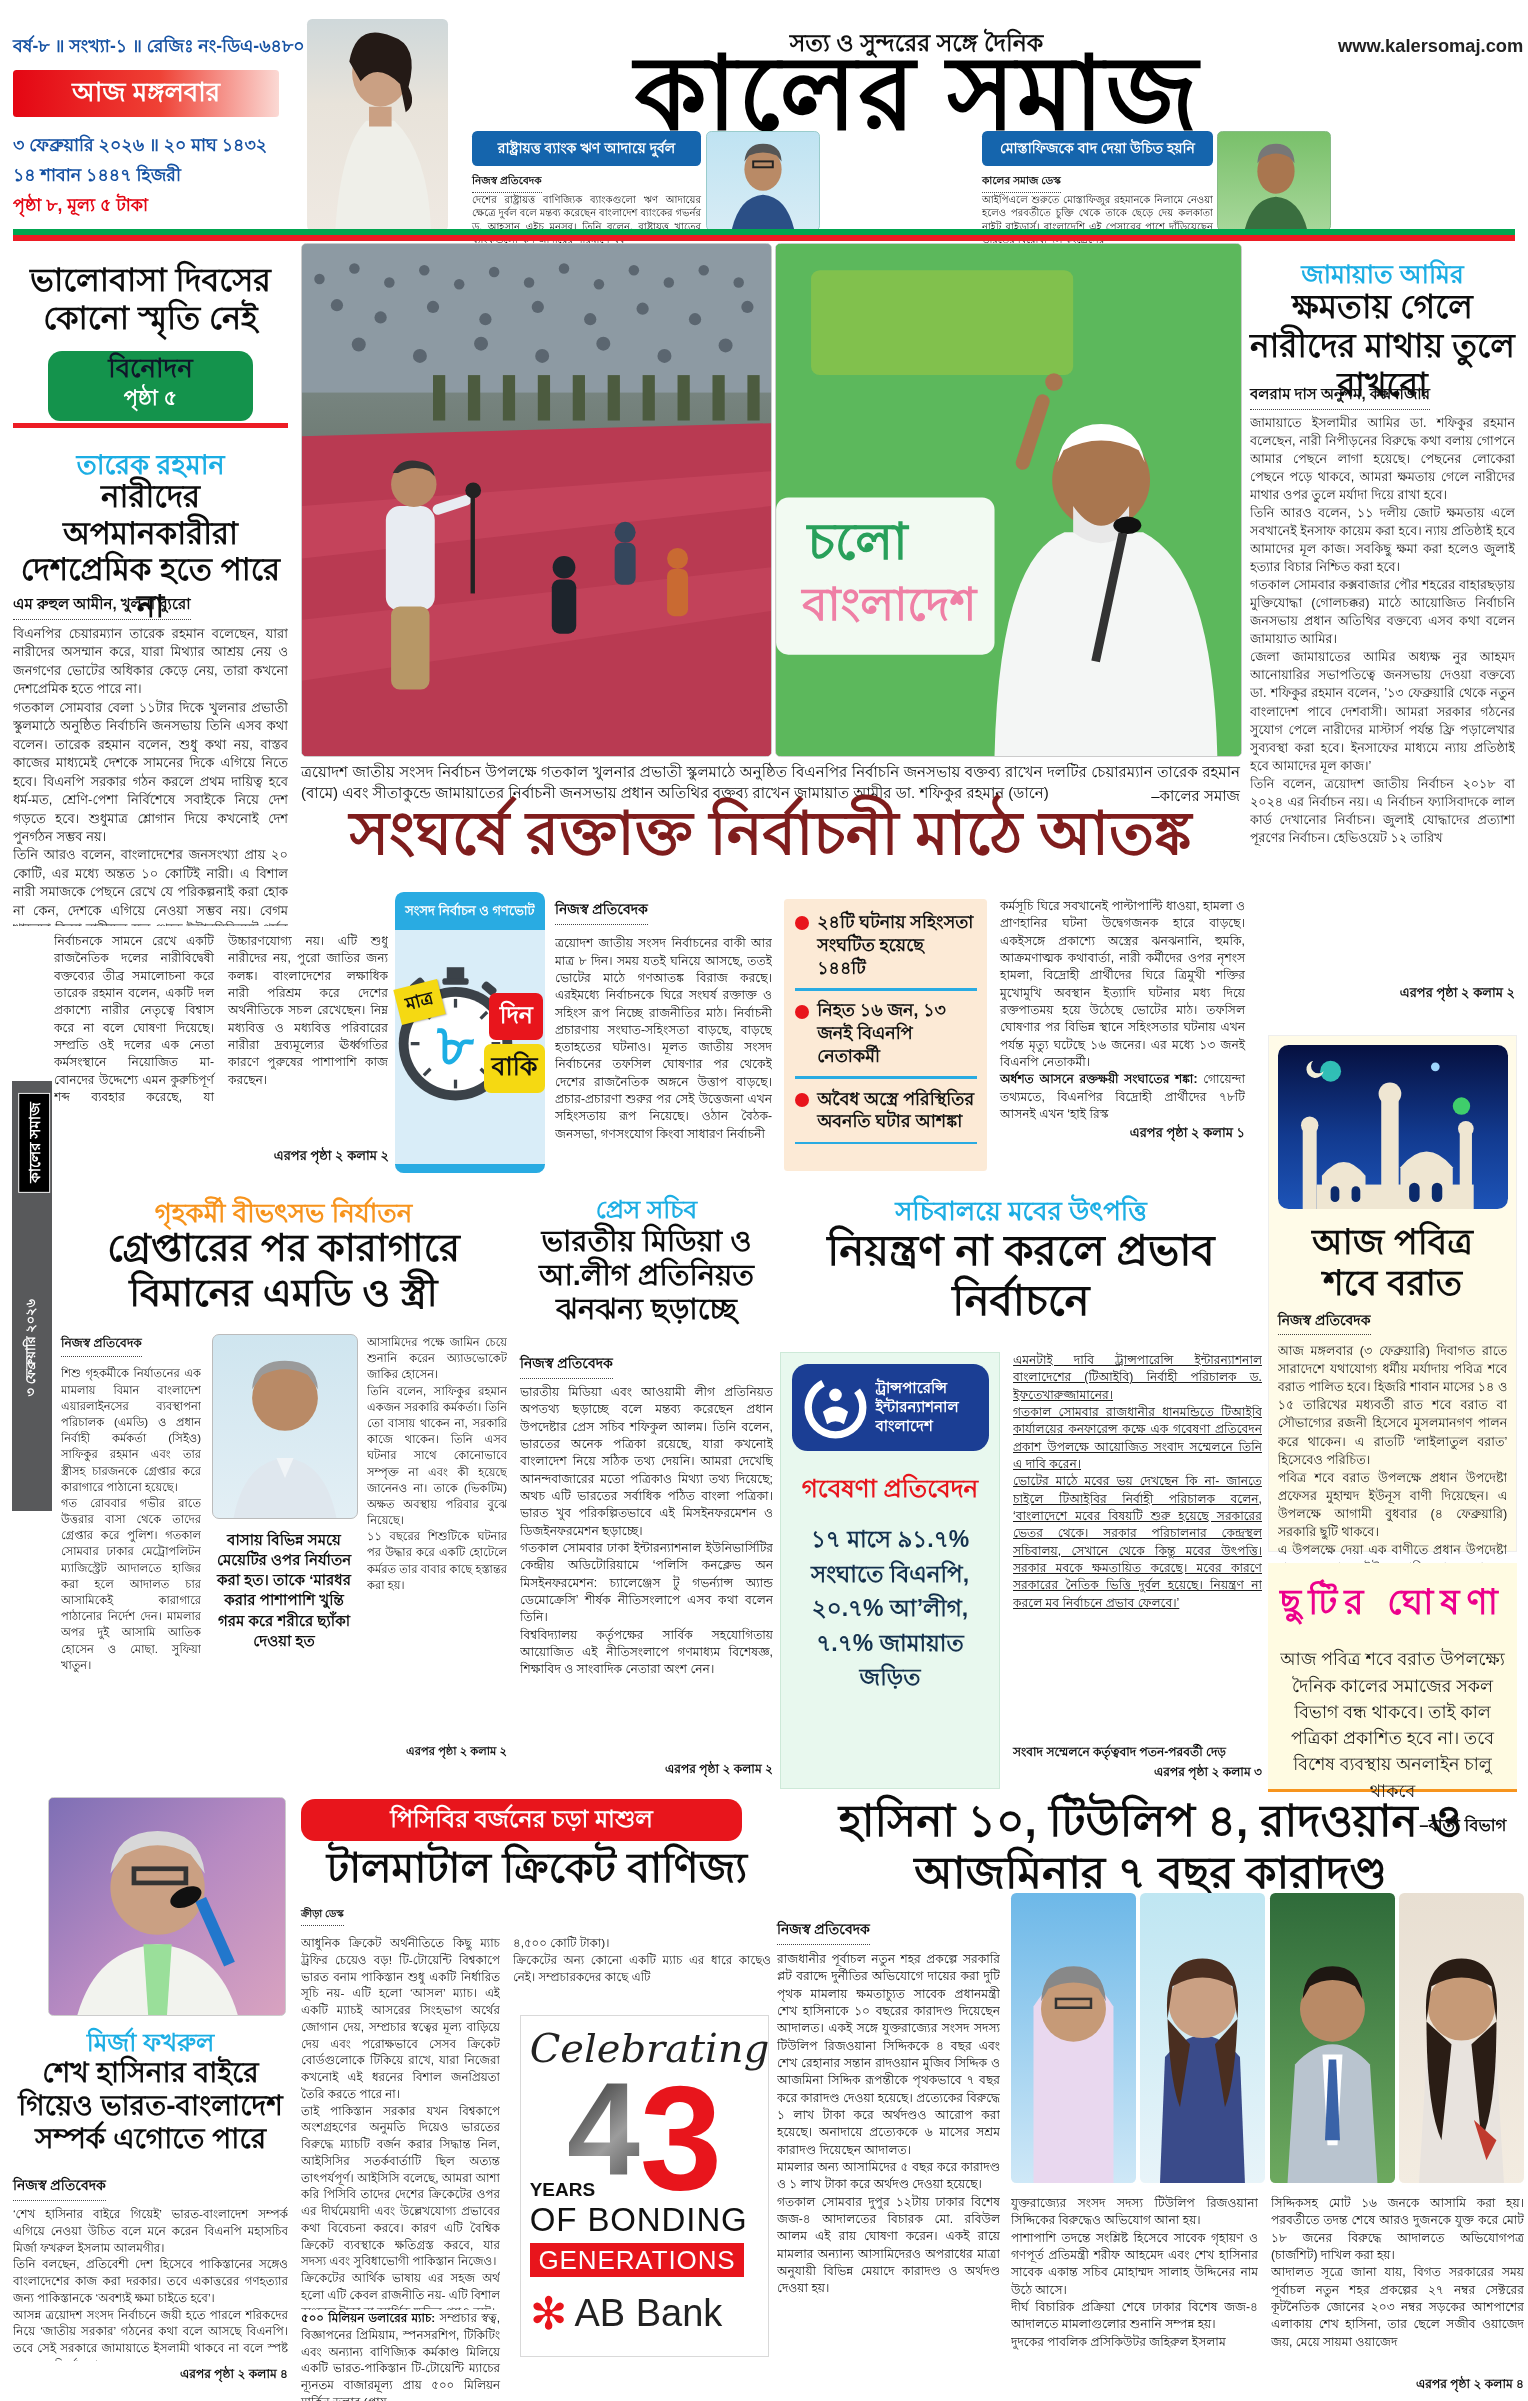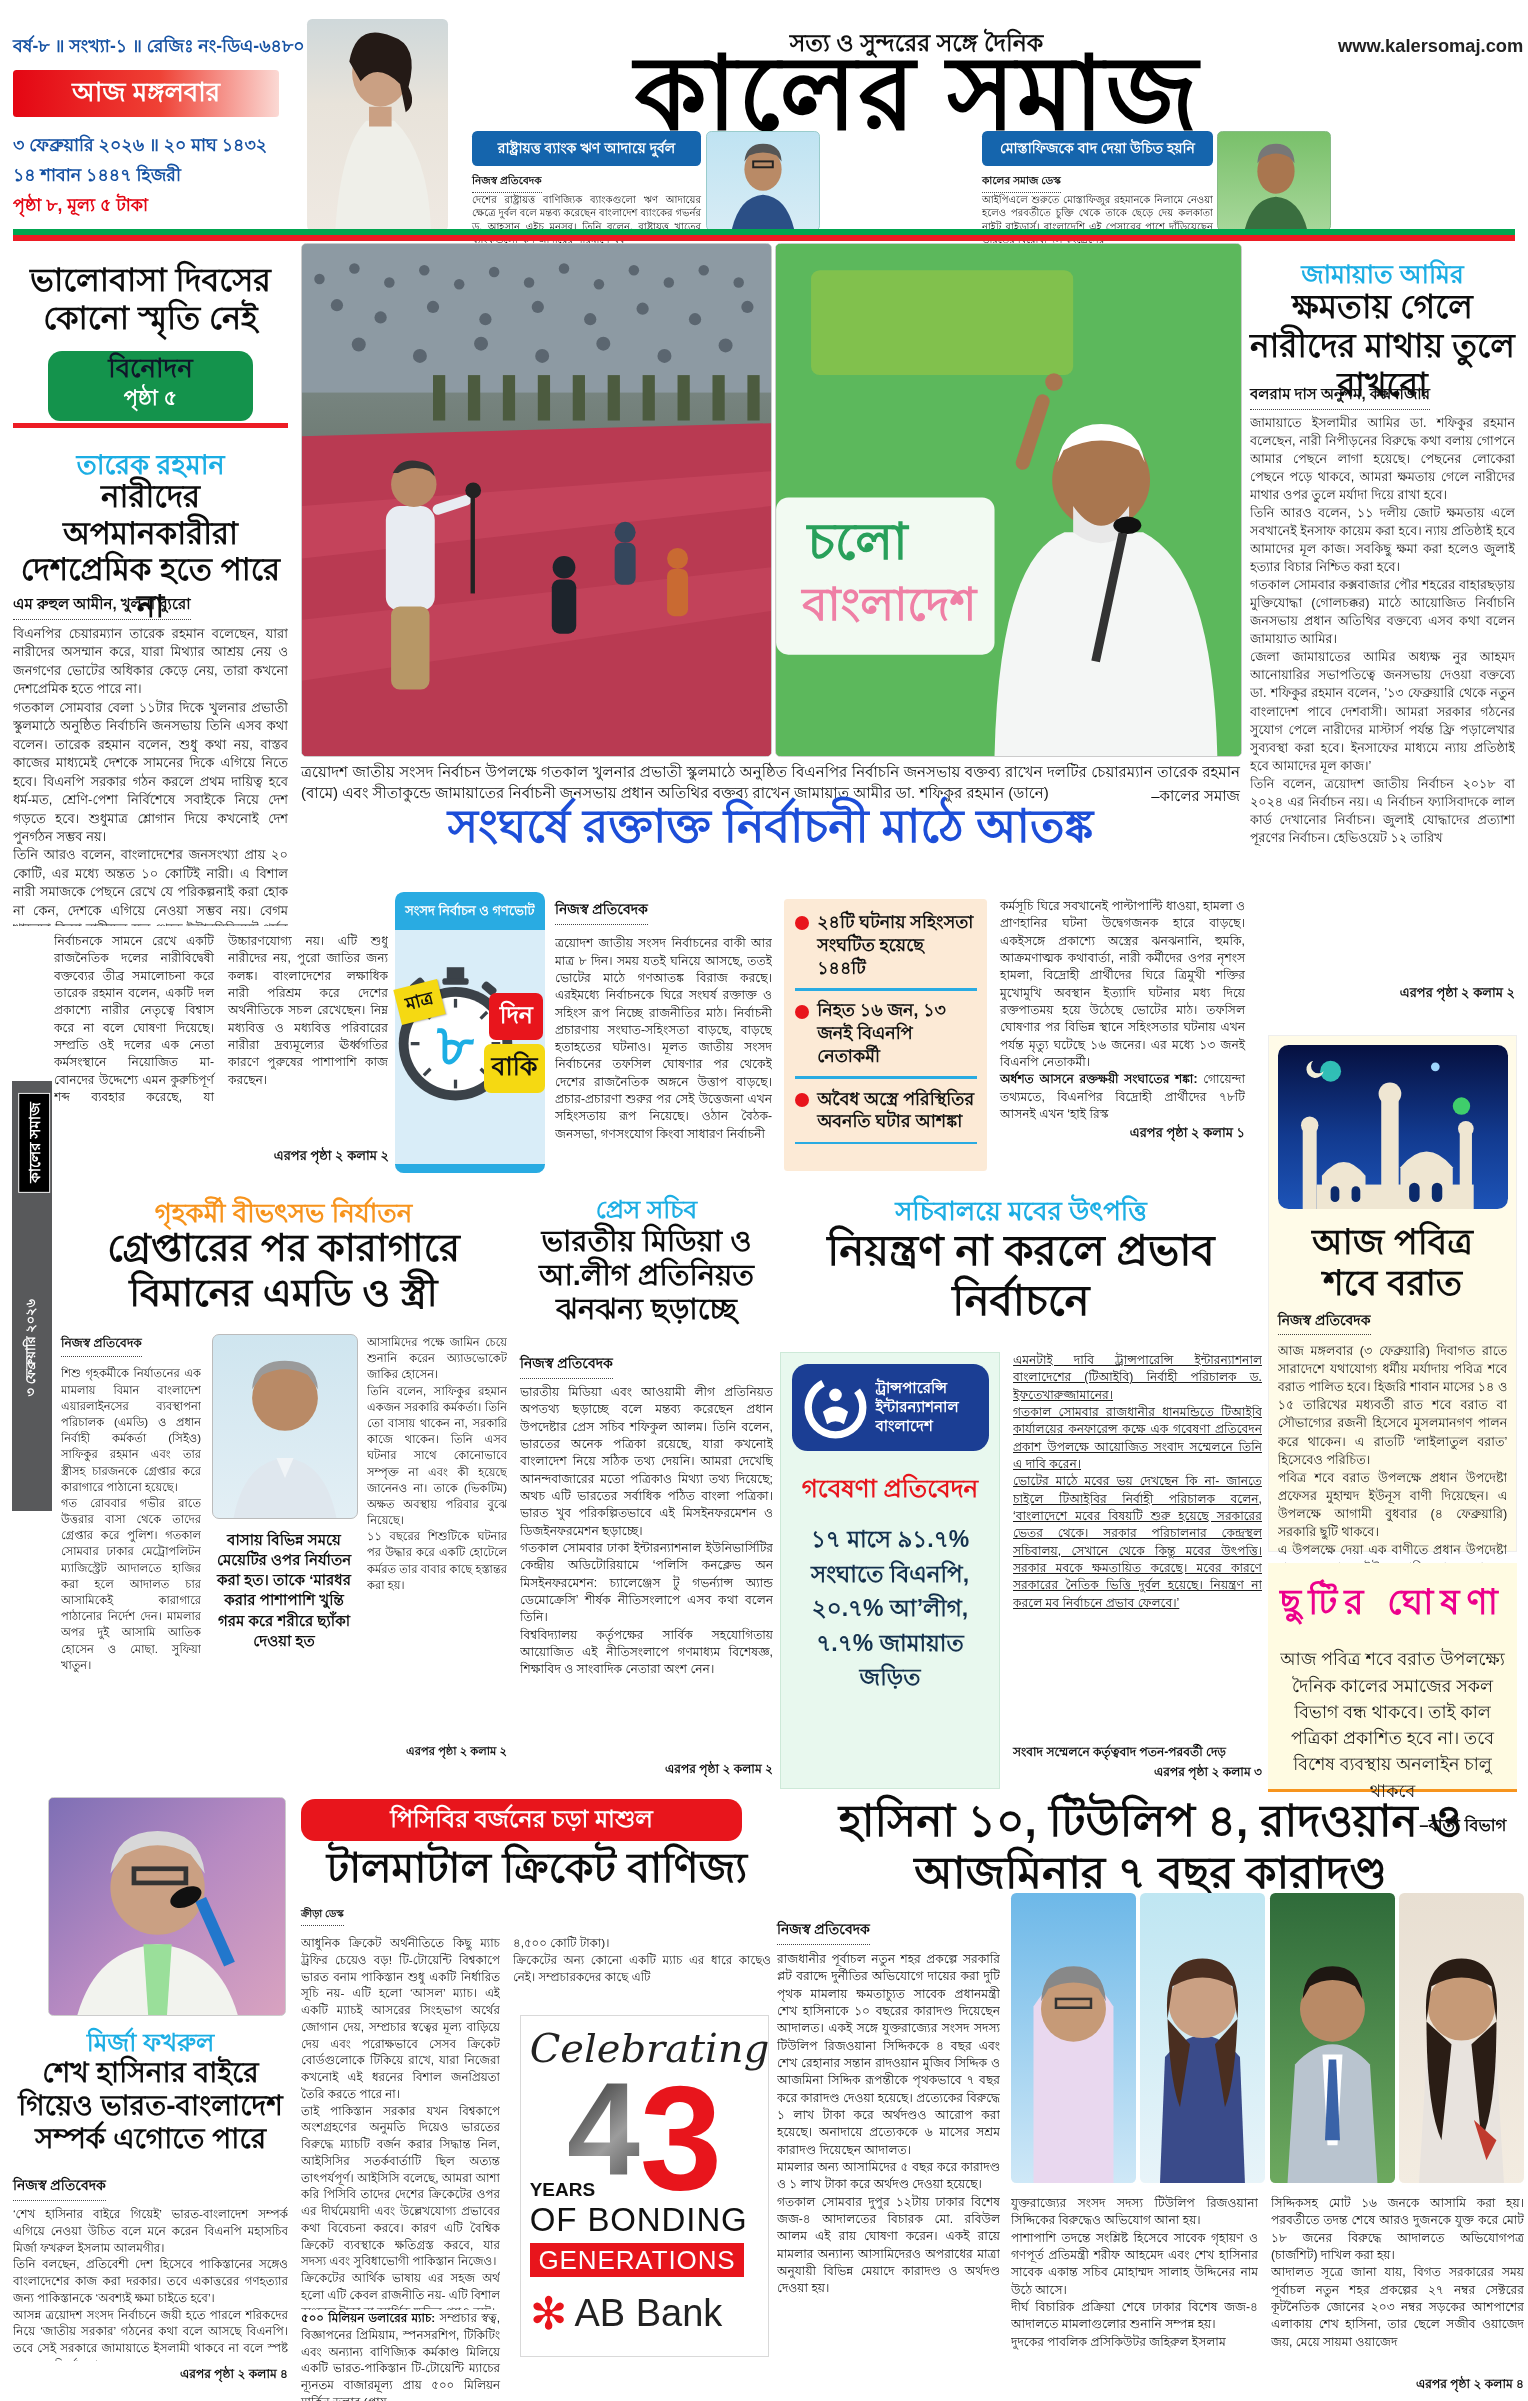--- a/index.html
+++ b/index.html
@@ -205,21 +205,21 @@
         <circle cx="318" cy="158" r="10" fill="#a9764f"></circle>
         <rect x="392" y="330" width="10" height="150" fill="#333" transform="rotate(12 392 330)"></rect>
         <ellipse cx="402" cy="322" rx="16" ry="10" fill="#111"></ellipse>
       </g>
     </svg>
   </div>
 
   <div class="abs j" style="left:301px;top:761px;width:939px;font-size:15px;line-height:1.4;color:#111;">ত্রয়োদশ জাতীয় সংসদ নির্বাচন উপলক্ষে গতকাল খুলনার প্রভাতী স্কুলমাঠে অনুষ্ঠিত বিএনপির নির্বাচনি জনসভায় বক্তব্য রাখেন দলটির চেয়ারম্যান তারেক রহমান (বামে) এবং সীতাকুন্ডে জামায়াতের নির্বাচনী জনসভায় প্রধান অতিথির বক্তব্য রাখেন জামায়াত আমীর ডা. শফিকুর রহমান (ডানে)</div>
   <div class="abs" style="left:1087px;top:784px;width:153px;text-align:right;font-size:15px;color:#111;">–কালের সমাজ</div>
 
-  <div class="abs c" style="left:301px;top:802px;width:939px;font-size:46px;font-weight:900;color:#1d4ed8;line-height:1.05;">সংঘর্ষে রক্তাক্ত নির্বাচনী মাঠে আতঙ্ক</div>
+  <div class="abs c" style="left:301px;top:802px;width:939px;font-size:60px;font-weight:900;color:#7f1d1d;line-height:1.05;">সংঘর্ষে রক্তাক্ত নির্বাচনী মাঠে আতঙ্ক</div>
 
   <div class="abs c kick-cyan" style="left:1250px;top:255px;width:265px;font-size:25px;">জামায়াত আমির</div>
   <div class="abs hl c" style="left:1250px;top:288px;width:265px;font-size:33px;">ক্ষমতায় গেলে নারীদের মাথায় তুলে রাখবো</div>
   <div class="abs" style="left:1250px;top:382px;">
     <span class="byline" style="font-size:15px;">বলরাম দাস অনুপম, কক্সবাজার</span>
   </div>
   <div class="abs j body-txt" style="left:1250px;top:414px;width:265px;height:566px;font-size:12.7px;overflow:hidden;">জামায়াতে ইসলামীর আমির ডা. শফিকুর রহমান বলেছেন, নারী নিপীড়নের বিরুদ্ধে কথা বলায় গোপনে আমার পেছনে লাগা হয়েছে। পেছনের লোকেরা পেছনে পড়ে থাকবে, আমরা ক্ষমতায় গেলে নারীদের মাথার ওপর তুলে মর্যাদা দিয়ে রাখা হবে।
 তিনি আরও বলেন, ১১ দলীয় জোট ক্ষমতায় এলে সবখানেই ইনসাফ কায়েম করা হবে। ন্যায় প্রতিষ্ঠাই হবে আমাদের মূল কাজ। সবকিছু ক্ষমা করা হলেও জুলাই হত্যার বিচার নিশ্চিত করা হবে।
 গতকাল সোমবার কক্সবাজার পৌর শহরের বাহারছড়ায় মুক্তিযোদ্ধা (গোলচক্কর) মাঠে আয়োজিত নির্বাচনি জনসভায় প্রধান অতিথির বক্তব্যে এসব কথা বলেন জামায়াত আমির।
 জেলা জামায়াতের আমির অধ্যক্ষ নুর আহমদ আনোয়ারির সভাপতিত্বে জনসভায় দেওয়া বক্তব্যে ডা. শফিকুর রহমান বলেন, ’১৩ ফেব্রুয়ারি থেকে নতুন বাংলাদেশ পাবে দেশবাসী। আমরা সরকার গঠনের সুযোগ পেলে নারীদের মাস্টার্স পর্যন্ত ফ্রি পড়ালেখার সুব্যবস্থা করা হবে। ইনসাফের মাধ্যমে ন্যায় প্রতিষ্ঠাই হবে আমাদের মূল কাজ।’

